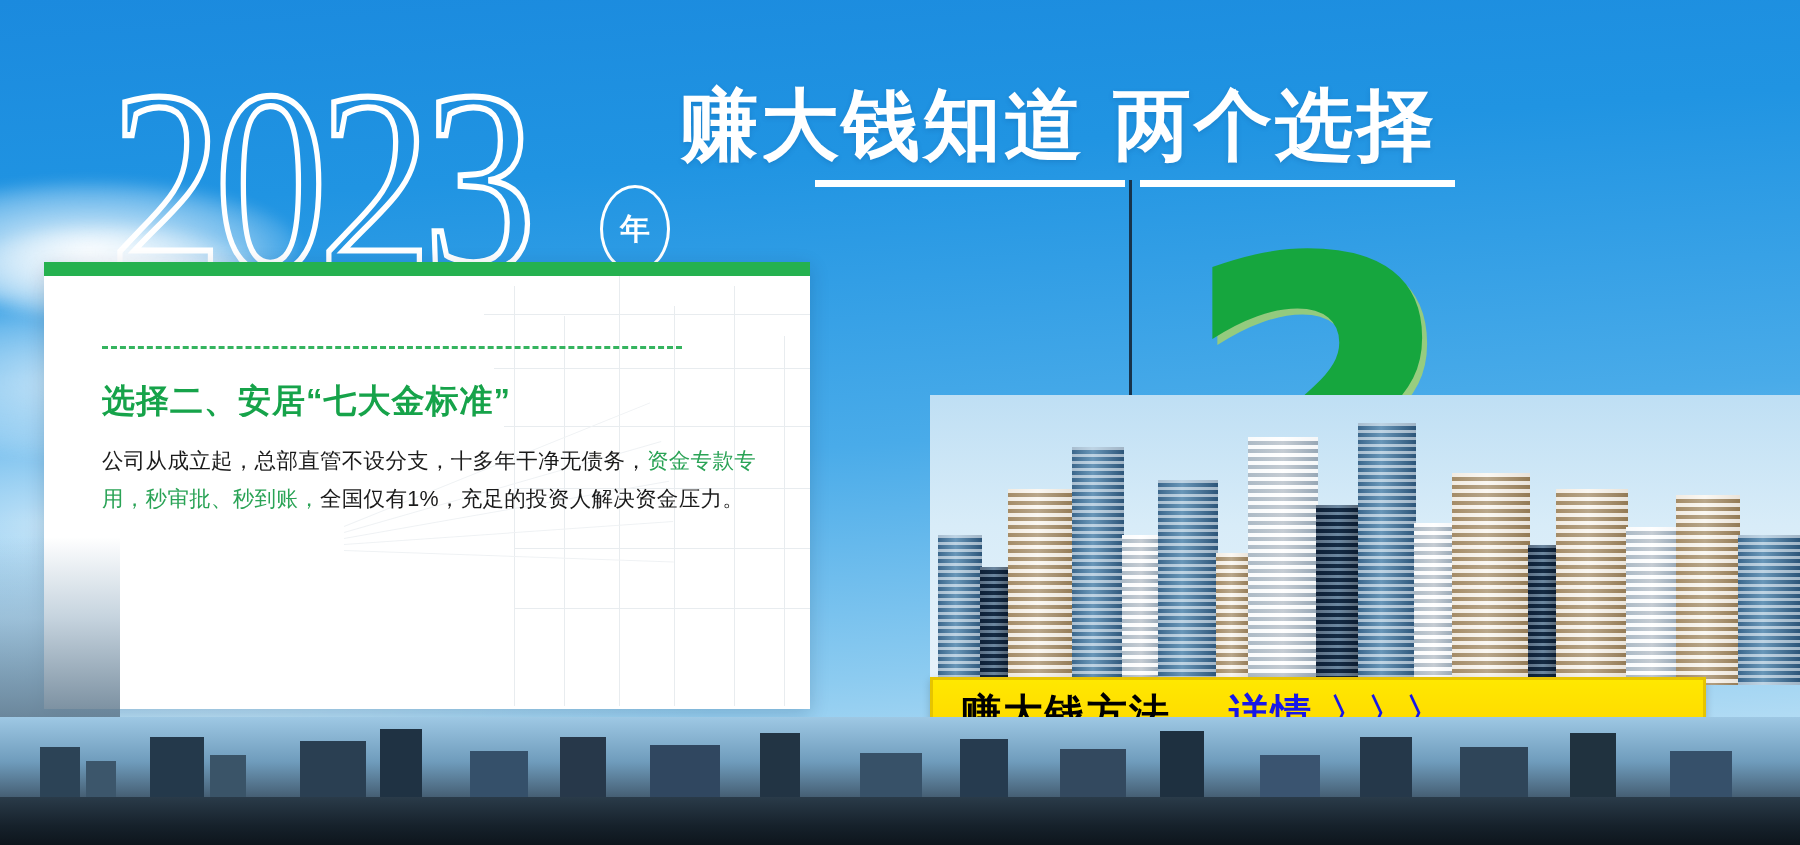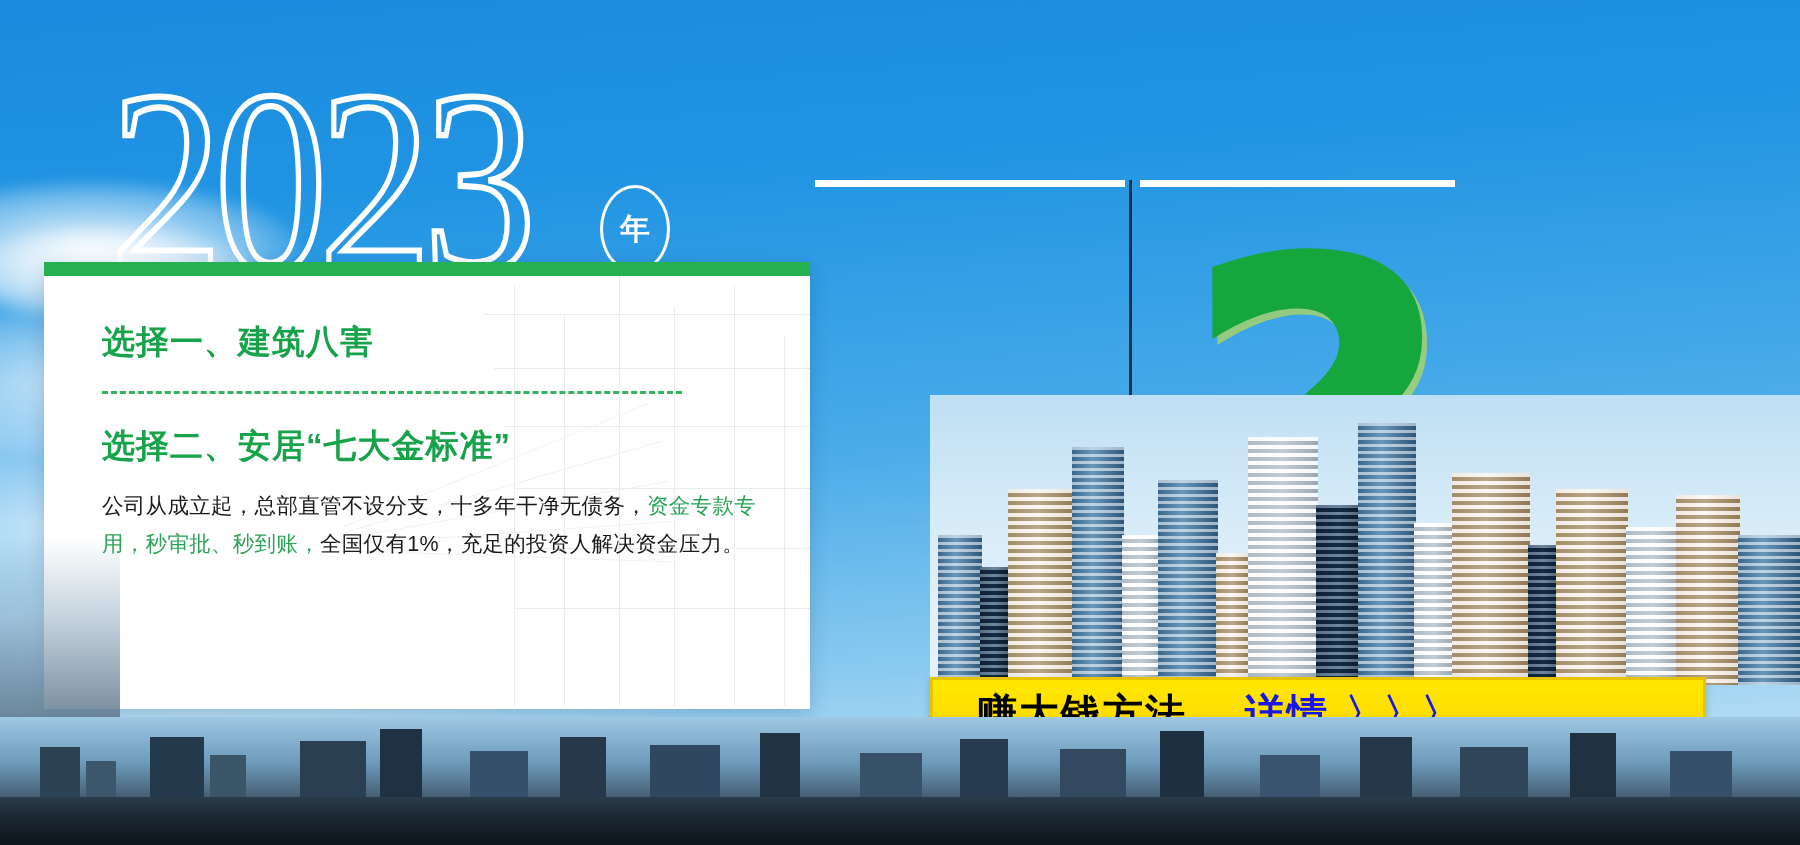--- a/index.html
+++ b/index.html
@@ -139,21 +139,21 @@
 
   
   .cta{
     position:absolute;left:930px;top:677px;width:770px;height:66px;
     background:linear-gradient(180deg,#ffe800 0%,#ffd400 100%);
     border:3px solid #e6c400;
     display:flex;align-items:center;
     box-shadow:0 3px 8px rgba(0,0,0,.18);
   }
   .cta-main{
-    margin-left:44px;
+    margin-left:28px;
     font-size:40px;font-weight:700;color:#000000;letter-spacing:2px;
   }
   .cta-link{
     margin-left:58px;
     font-size:40px;font-weight:700;color:#1717e8;letter-spacing:2px;
   }
   .cta-arrows{
     margin-left:16px;color:#1717e8;font-size:40px;font-weight:700;letter-spacing:-2px;
   }
 
@@ -225,20 +225,23 @@
   <div class="cloud c1"></div>
   <div class="cloud c2"></div>
   <div class="cloud c3"></div>
   <div class="cloud c4"></div>
 
   <div class="year-wrap">
     <div class="year-text">2023</div>
   </div>
   <div class="year-badge">年</div>
 
+  <div class="headline">
+    <span>赚大钱知道</span><span class="gap"></span><span>两个选择</span>
+  </div>
   <div class="rule rule-a"></div>
   <div class="rule rule-b"></div>
   <div class="vline"></div>
 
   <div class="wm wm-choice">choices</div>
 
   <div class="qmark">?</div>
 
   <div class="city">
     <div class="city-sky"></div>
@@ -285,21 +288,20 @@
       <div class="bp-line bp-h" style="left:470px;top:332px;width:300px;"></div>
       <div class="bp-line bp-d" style="left:300px;top:250px;width:330px;transform:rotate(-22deg);"></div>
       <div class="bp-line bp-d" style="left:300px;top:256px;width:330px;transform:rotate(-16deg);"></div>
       <div class="bp-line bp-d" style="left:300px;top:262px;width:330px;transform:rotate(-10deg);"></div>
       <div class="bp-line bp-d" style="left:300px;top:268px;width:330px;transform:rotate(-4deg);"></div>
       <div class="bp-line bp-d" style="left:300px;top:274px;width:330px;transform:rotate(2deg);"></div>
     </div>
 
     <div class="card-inner">
 
-      <h2 class="sec-title">选择一、建筑八害</h2>
 
       <div class="dashed"></div>
 
       <h2 class="sec-title sec2">选择二、安居“七大金标准”</h2>
       <p class="sec-body"><span>公司从成立起，总部直管不设分支，十多年干净无债务，</span><span class="g">资金专款专用，秒审批、秒到账，</span><span>全国仅有1%，充足的投资人解决资金压力。</span></p>
 
     </div>
   </div>
 
   <div class="bridge"></div>

